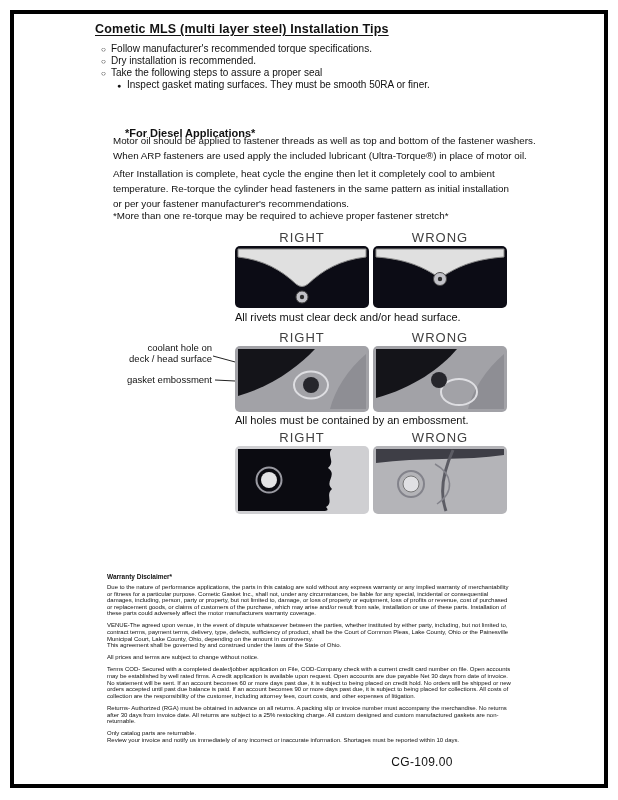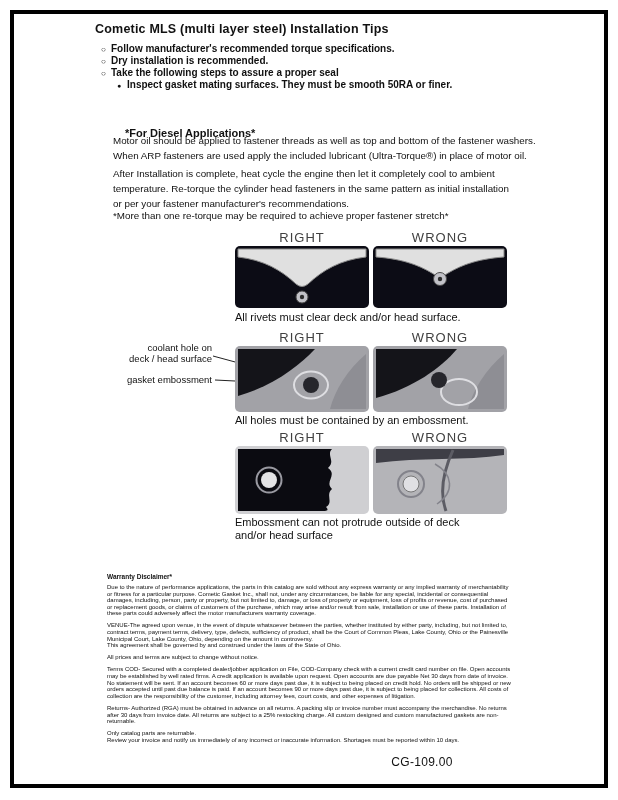--- a/index.html
+++ b/index.html
@@ -7,25 +7,25 @@
     position:relative; width:618px; height:800px; margin:0 auto;
     background:#ffffff; overflow:hidden;
     font-family:"Liberation Sans", sans-serif; color:#111;
   }
   .frame {
     position:absolute; left:10px; top:10px; width:598px; height:778px;
     border:4px solid #000; box-sizing:border-box; pointer-events:none;
   }
   .title {
     position:absolute; left:95px; top:22px; margin:0;
-    font-size:12.5px; font-weight:bold; 
+    font-size:12.5px; font-weight:bold; text-decoration:underline;
     text-underline-offset:2px; letter-spacing:0.2px;
   }
   ul.tips, ul.subtips { position:absolute; margin:0; padding:0; list-style:none;
-    font-size:10px; line-height:12px;font-weight:bold; }
+    font-size:10px; line-height:12px; }
   ul.tips { left:101px; top:43px; }
   ul.tips li { position:relative; padding-left:10px; }
   ul.tips li::before { content:"○"; position:absolute; left:0; top:0.5px; font-size:8px; }
   ul.subtips { left:117px; top:79px; }
   ul.subtips li { position:relative; padding-left:10px; }
   ul.subtips li::before { content:"●"; position:absolute; left:0; top:1px; font-size:7px; }
   .diesel-heading {
     position:absolute; left:113px; top:115px; margin:12px;
     font-size:11px; font-weight:bold;
   }
@@ -141,22 +141,20 @@
   <div class="diag" style="left:373px; top:446px;">
     <svg width="134" height="68" viewBox="0 0 134 68">
       <rect width="134" height="68" rx="5" fill="#b4b4b8"></rect>
       <path d="M3,3 H131 V9 C92,15 48,11 3,17 Z" fill="#3e3e46"></path>
       <path d="M80,4 C70,26 66,46 73,65" fill="none" stroke="#5c5c64" stroke-width="3"></path>
       <circle cx="38" cy="38" r="13" fill="none" stroke="#83838b" stroke-width="2"></circle>
       <circle cx="38" cy="38" r="8" fill="#e0e0e3" stroke="#777" stroke-width="1"></circle>
       <path d="M62,18 C80,28 82,46 64,58" fill="none" stroke="#83838b" stroke-width="1.5"></path>
     </svg>
   </div>
-  <p class="caption" style="top:516px;">Embossment can not protrude outside of deck
-and/or head surface</p>
 
   <div class="disc">
     <h3>Warranty Disclaimer*</h3>
     <p>Due to the nature of performance applications, the parts in this catalog are sold without any express warranty or any implied warranty of merchantability or fitness for a particular purpose.  Cometic Gasket Inc., shall not, under any circumstances, be liable for any special, incidental or consequential damages, including, person, party or property, but not limited to, damage, or loss of property or equipment, loss of profits or revenue, cost of purchased or replacement goods, or claims of customers of the purchase, which may arise and/or result from sale, installation or use of these parts.  Installation of these parts could adversely affect the motor manufacturers warranty coverage.</p>
     <p>VENUE-The agreed upon venue, in the event of dispute whatsoever between the parties, whether instituted by either party, including, but not limited to, contract terms, payment terms, delivery, type, defects, sufficiency of product, shall be the Court of Common Pleas, Lake County, Ohio or the Painesville Municipal Court, Lake County, Ohio, depending on the amount in controversy.
 This agreement shall be governed by and construed under the laws of the State of Ohio.</p>
     <p>All prices and terms are subject to change without notice.</p>
     <p>Terms COD- Secured with a completed dealer/jobber application on File, COD-Company check with a current credit card number on file.  Open accounts may be established by well rated firms.  A credit application is available upon request.  Open accounts are due payable Net 30 days from date of invoice.  No statement will be sent.  If an account becomes 60 or more days past due, it is subject to being placed on credit hold.  No orders will be shipped or new orders accepted until past due balance is paid.  If an account becomes 90 or more days past due, it is subject to being placed for collections.  All costs of collection are the responsibility of the customer, including attorney fees, court costs, and other expenses of litigation.</p>
     <p>Returns- Authorized (RGA) must be obtained in advance on all returns.  A packing slip or invoice number must accompany the merchandise.  No returns after 30 days from invoice date.  All returns are subject to a 25% restocking charge.  All custom designed and custom manufactured gaskets are non-returnable.</p>
     <p>Only catalog parts are returnable.

